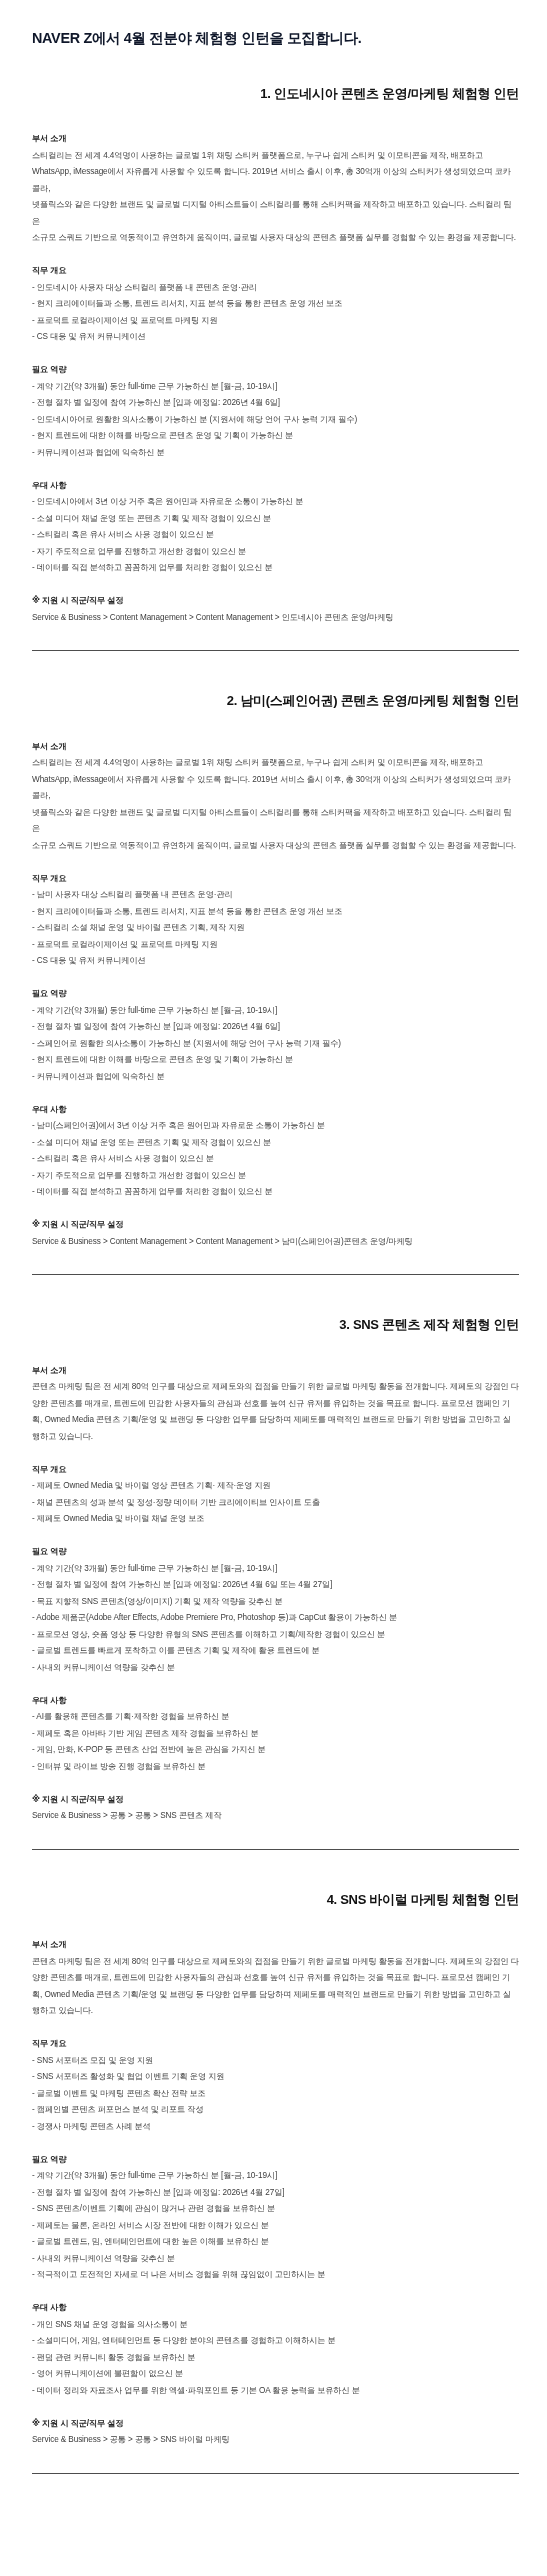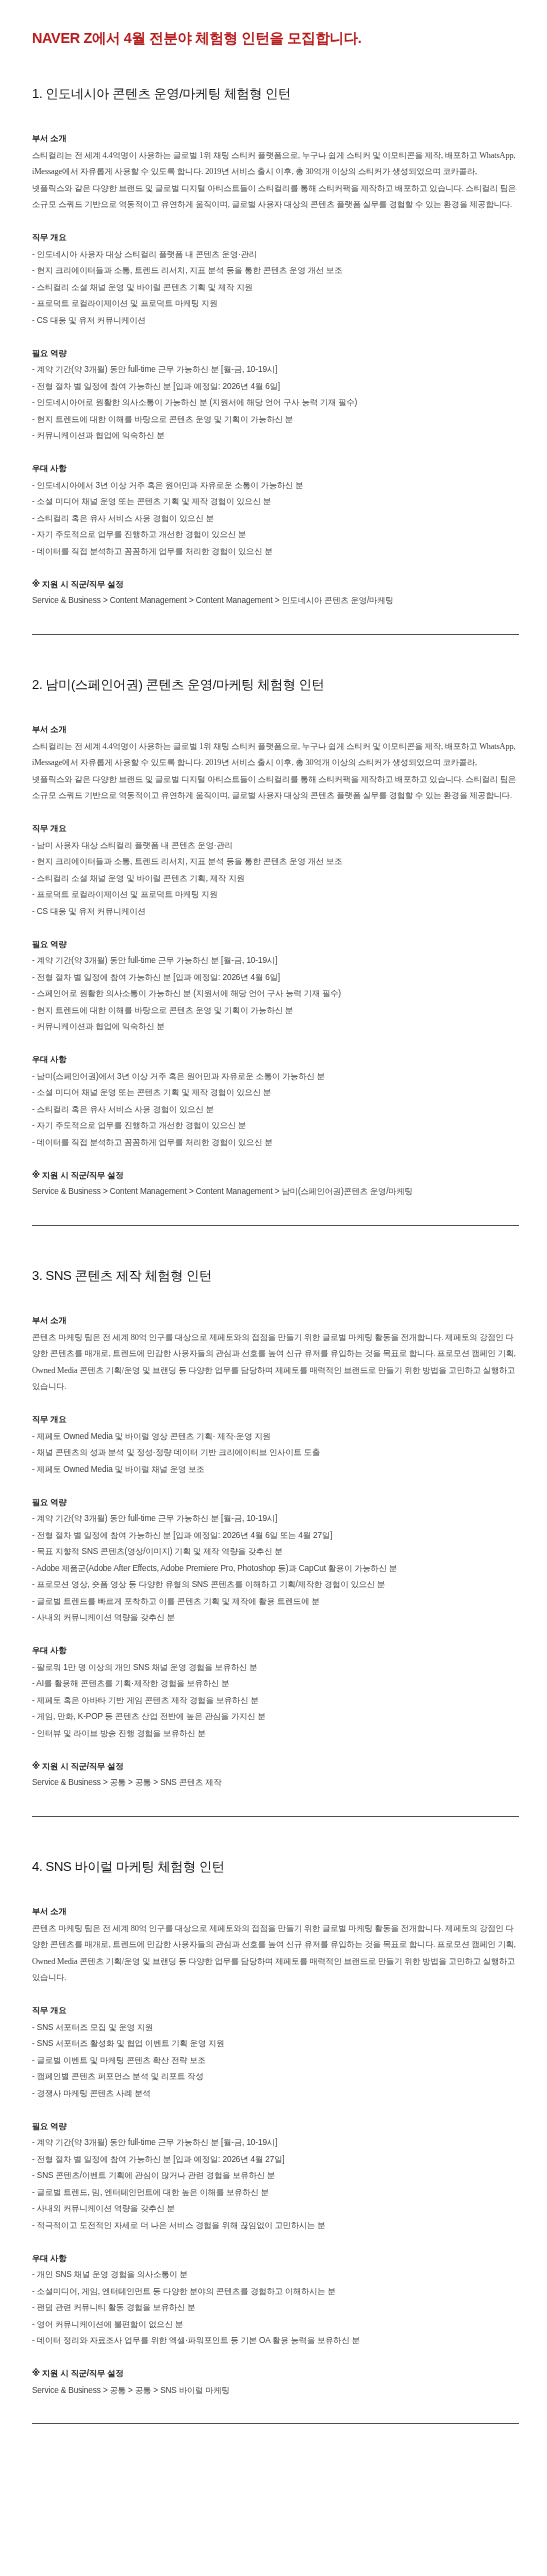--- a/index.html
+++ b/index.html
@@ -13,50 +13,50 @@
     color: #3c3c3c;
     -webkit-font-smoothing: antialiased;
   }
   .page {
     padding: 25px 29px 36px 32px;
   }
   .main-title {
     font-size: 14.4px;
     line-height: 19.6px;
     font-weight: 700;
-    color: #b91c1c;
+    color: #0f172a;
     letter-spacing: -0.3px;
     margin: 4.1px 0 36px 0;
   }
   .section-title {
     font-size: 13px;
     line-height: 17.5px;
-    font-weight: 400;
+    font-weight: 700;
     color: #111111;
     letter-spacing: -0.3px;
     margin: 0 0 29px 0;
+    text-align: right;
   }
   .group {
     margin-top: 16.5px;
   }
   .group:first-of-type {
     margin-top: 12px;
   }
   .label {
     font-weight: 700;
     color: #222222;
   }
   .line, .label {
     font-size: 8.2px;
     line-height: 16.5px;
     letter-spacing: -0.1px;
   }
   .prewrap {
     white-space: pre-line;
-    font-family: Liberation Serif, serif;
   }
   hr.rule {
     border: none;
     border-top: 1px solid #4d4d4d;
     margin: 24px 0 41px 0;
   }
 </style>
 </head>
 <body>
 
@@ -70,21 +70,20 @@
       <div class="label">부서 소개</div>
       <div class="line prewrap">스티컬리는 전 세계 4.4억명이 사용하는 글로벌 1위 채팅 스티커 플랫폼으로, 누구나 쉽게 스티커 및 이모티콘을 제작, 배포하고 WhatsApp, iMessage에서 자유롭게 사용할 수 있도록 합니다. 2019년 서비스 출시 이후, 총 30억개 이상의 스티커가 생성되었으며 코카콜라,
 넷플릭스와 같은 다양한 브랜드 및 글로벌 디지털 아티스트들이 스티컬리를 통해 스티커팩을 제작하고 배포하고 있습니다. 스티컬리 팀은
 소규모 스쿼드 기반으로 역동적이고 유연하게 움직이며, 글로벌 사용자 대상의 콘텐츠 플랫폼 실무를 경험할 수 있는 환경을 제공합니다.</div>
     </div>
     <div class="group">
       <div class="label">직무 개요</div>
       <div>
           <div class="line">- 인도네시아 사용자 대상 스티컬리 플랫폼 내 콘텐츠 운영·관리</div>
           <div class="line">- 현지 크리에이터들과 소통, 트렌드 리서치, 지표 분석 등을 통한 콘텐츠 운영 개선 보조</div>
-          <div class="line">- 스티컬리 소셜 채널 운영 및 바이럴 콘텐츠 기획 및 제작 지원</div>
           <div class="line">- 프로덕트 로컬라이제이션 및 프로덕트 마케팅 지원</div>
           <div class="line">- CS 대응 및 유저 커뮤니케이션</div>
         </div>
     </div>
     <div class="group">
       <div class="label">필요 역량</div>
       <div>
           <div class="line">- 계약 기간(약 3개월) 동안 full-time 근무 가능하신 분 [월-금, 10-19시]</div>
           <div class="line">- 전형 절차 별 일정에 참여 가능하신 분 [입과 예정일: 2026년 4월 6일]</div>
           <div class="line">- 인도네시아어로 원활한 의사소통이 가능하신 분 (지원서에 해당 언어 구사 능력 기재 필수)</div>
@@ -178,21 +177,20 @@
           <div class="line">- 목표 지향적 SNS 콘텐츠(영상/이미지) 기획 및 제작 역량을 갖추신 분</div>
           <div class="line">- Adobe 제품군(Adobe After Effects, Adobe Premiere Pro, Photoshop 등)과 CapCut 활용이 가능하신 분</div>
           <div class="line">- 프로모션 영상, 숏폼 영상 등 다양한 유형의 SNS 콘텐츠를 이해하고 기획/제작한 경험이 있으신 분</div>
           <div class="line">- 글로벌 트렌드를 빠르게 포착하고 이를 콘텐츠 기획 및 제작에 활용 트렌드에 분</div>
           <div class="line">- 사내외 커뮤니케이션 역량을 갖추신 분</div>
         </div>
     </div>
     <div class="group">
       <div class="label">우대 사항</div>
       <div>
-          <div class="line">- 팔로워 1만 명 이상의 개인 SNS 채널 운영 경험을 보유하신 분</div>
           <div class="line">- AI를 활용해 콘텐츠를 기획·제작한 경험을 보유하신 분</div>
           <div class="line">- 제페토 혹은 아바타 기반 게임 콘텐츠 제작 경험을 보유하신 분</div>
           <div class="line">- 게임, 만화, K-POP 등 콘텐츠 산업 전반에 높은 관심을 가지신 분</div>
           <div class="line">- 인터뷰 및 라이브 방송 진행 경험을 보유하신 분</div>
         </div>
     </div>
     <div class="group">
       <div class="label">※ 지원 시 직군/직무 설정</div>
       <div class="line">Service &amp; Business &gt; 공통 &gt; 공통 &gt; SNS 콘텐츠 제작</div>
     </div>
@@ -215,20 +213,21 @@
           <div class="line">- 캠페인별 콘텐츠 퍼포먼스 분석 및 리포트 작성</div>
           <div class="line">- 경쟁사 마케팅 콘텐츠 사례 분석</div>
         </div>
     </div>
     <div class="group">
       <div class="label">필요 역량</div>
       <div>
           <div class="line">- 계약 기간(약 3개월) 동안 full-time 근무 가능하신 분 [월-금, 10-19시]</div>
           <div class="line">- 전형 절차 별 일정에 참여 가능하신 분 [입과 예정일: 2026년 4월 27일]</div>
           <div class="line">- SNS 콘텐츠/이벤트 기획에 관심이 많거나 관련 경험을 보유하신 분</div>
+          <div class="line">- 제페토는 물론, 온라인 서비스 시장 전반에 대한 이해가 있으신 분</div>
           <div class="line">- 글로벌 트렌드, 밈, 엔터테인먼트에 대한 높은 이해를 보유하신 분</div>
           <div class="line">- 사내외 커뮤니케이션 역량을 갖추신 분</div>
           <div class="line">- 적극적이고 도전적인 자세로 더 나은 서비스 경험을 위해 끊임없이 고민하시는 분</div>
         </div>
     </div>
     <div class="group">
       <div class="label">우대 사항</div>
       <div>
           <div class="line">- 개인 SNS 채널 운영 경험을 의사소통이 분</div>
           <div class="line">- 소셜미디어, 게임, 엔터테인먼트 등 다양한 분야의 콘텐츠를 경험하고 이해하시는 분</div>

